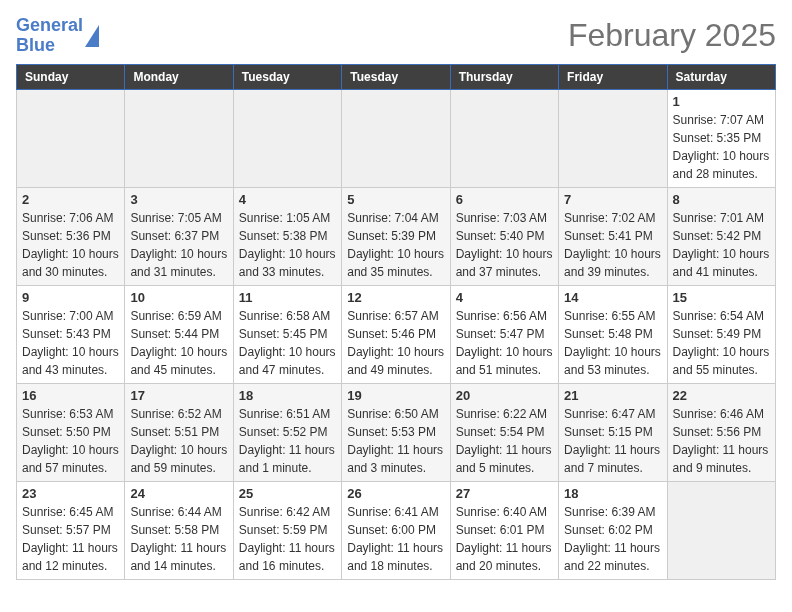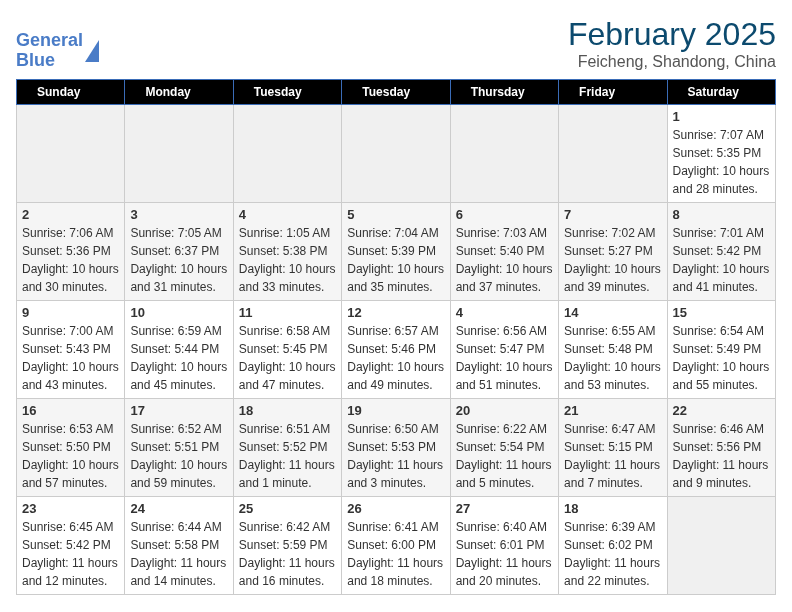--- a/index.html
+++ b/index.html
@@ -6,21 +6,21 @@
     body {
       font-family: Arial, sans-serif;
       background: #fff;
       width: 792px;
       min-height: 612px;
       padding: 16px;
     }
     .header {
       display: flex;
       justify-content: space-between;
-      align-items: flex-end;
+      align-items: center;
       margin-bottom: 8px;
     }
     .logo {
       display: flex;
       align-items: center;
       gap: 4px;
     }
     .logo-text {
       font-size: 18px;
       font-weight: bold;
@@ -28,29 +28,29 @@
     }
     .logo-text span { color: #4a7cc7; }
     .logo-triangle {
       width: 0;
       height: 0;
       border-left: 14px solid transparent;
       border-bottom: 22px solid #4a7cc7;
       margin-left: 2px;
     }
     .title-block { text-align: right; }
-    .title-block h1 { font-size: 32px; color: #0c4a6e; font-weight: normal; }
+    .title-block h1 { font-size: 32px; color: #737373; font-weight: normal; }
     .title-block h2 { font-size: 16px; color: #555; font-weight: normal; }
 
     .calendar { width: 100%; border-collapse: collapse; }
     .calendar th {
-      background: #000000;
+      background: #404040;
       color: #fff;
       font-size: 12px;
-      padding: 5px 20px;
+      padding: 5px 8px;
       text-align: left;
       border: 1px solid #3a6cb7;
     }
     .calendar td {
       vertical-align: top;
       border: 1px solid #ccc;
       padding: 4px 5px;
       width: calc(100% / 7);
       min-height: 80px;
       font-size: 10.5px;
@@ -76,21 +76,20 @@
       <div style="display:flex;align-items:center;">
         <span class="logo-text">
           <span>General</span><br><span style="color:#4a7cc7;">Blue</span>
         </span>
         <div class="logo-triangle"></div>
       </div>
     </div>
   </div>
   <div class="title-block">
     <h1>February 2025</h1>
-    <h2>Feicheng, Shandong, China</h2>
   </div>
 </div>
 
 <table class="calendar">
   <thead>
     <tr>
     <th>Sunday</th>
         <th>Monday</th>
         <th>Tuesday</th>
         <th>Tuesday</th>
@@ -141,21 +140,21 @@
         </td>
         <td>
           <span class="day-num">6</span>
           <div class="day-info">Sunrise: 7:03 AM
 Sunset: 5:40 PM
 Daylight: 10 hours and 37 minutes.</div>
         </td>
         <td>
           <span class="day-num">7</span>
           <div class="day-info">Sunrise: 7:02 AM
-Sunset: 5:27 PM
+Sunset: 5:41 PM
 Daylight: 10 hours and 39 minutes.</div>
         </td>
         <td>
           <span class="day-num">8</span>
           <div class="day-info">Sunrise: 7:01 AM
 Sunset: 5:42 PM
 Daylight: 10 hours and 41 minutes.</div>
         </td>
       </tr>
       <tr>
@@ -243,21 +242,21 @@
           <span class="day-num">22</span>
           <div class="day-info">Sunrise: 6:46 AM
 Sunset: 5:56 PM
 Daylight: 11 hours and 9 minutes.</div>
         </td>
       </tr>
       <tr>
         <td>
           <span class="day-num">23</span>
           <div class="day-info">Sunrise: 6:45 AM
-Sunset: 5:42 PM
+Sunset: 5:57 PM
 Daylight: 11 hours and 12 minutes.</div>
         </td>
         <td>
           <span class="day-num">24</span>
           <div class="day-info">Sunrise: 6:44 AM
 Sunset: 5:58 PM
 Daylight: 11 hours and 14 minutes.</div>
         </td>
         <td>
           <span class="day-num">25</span>

